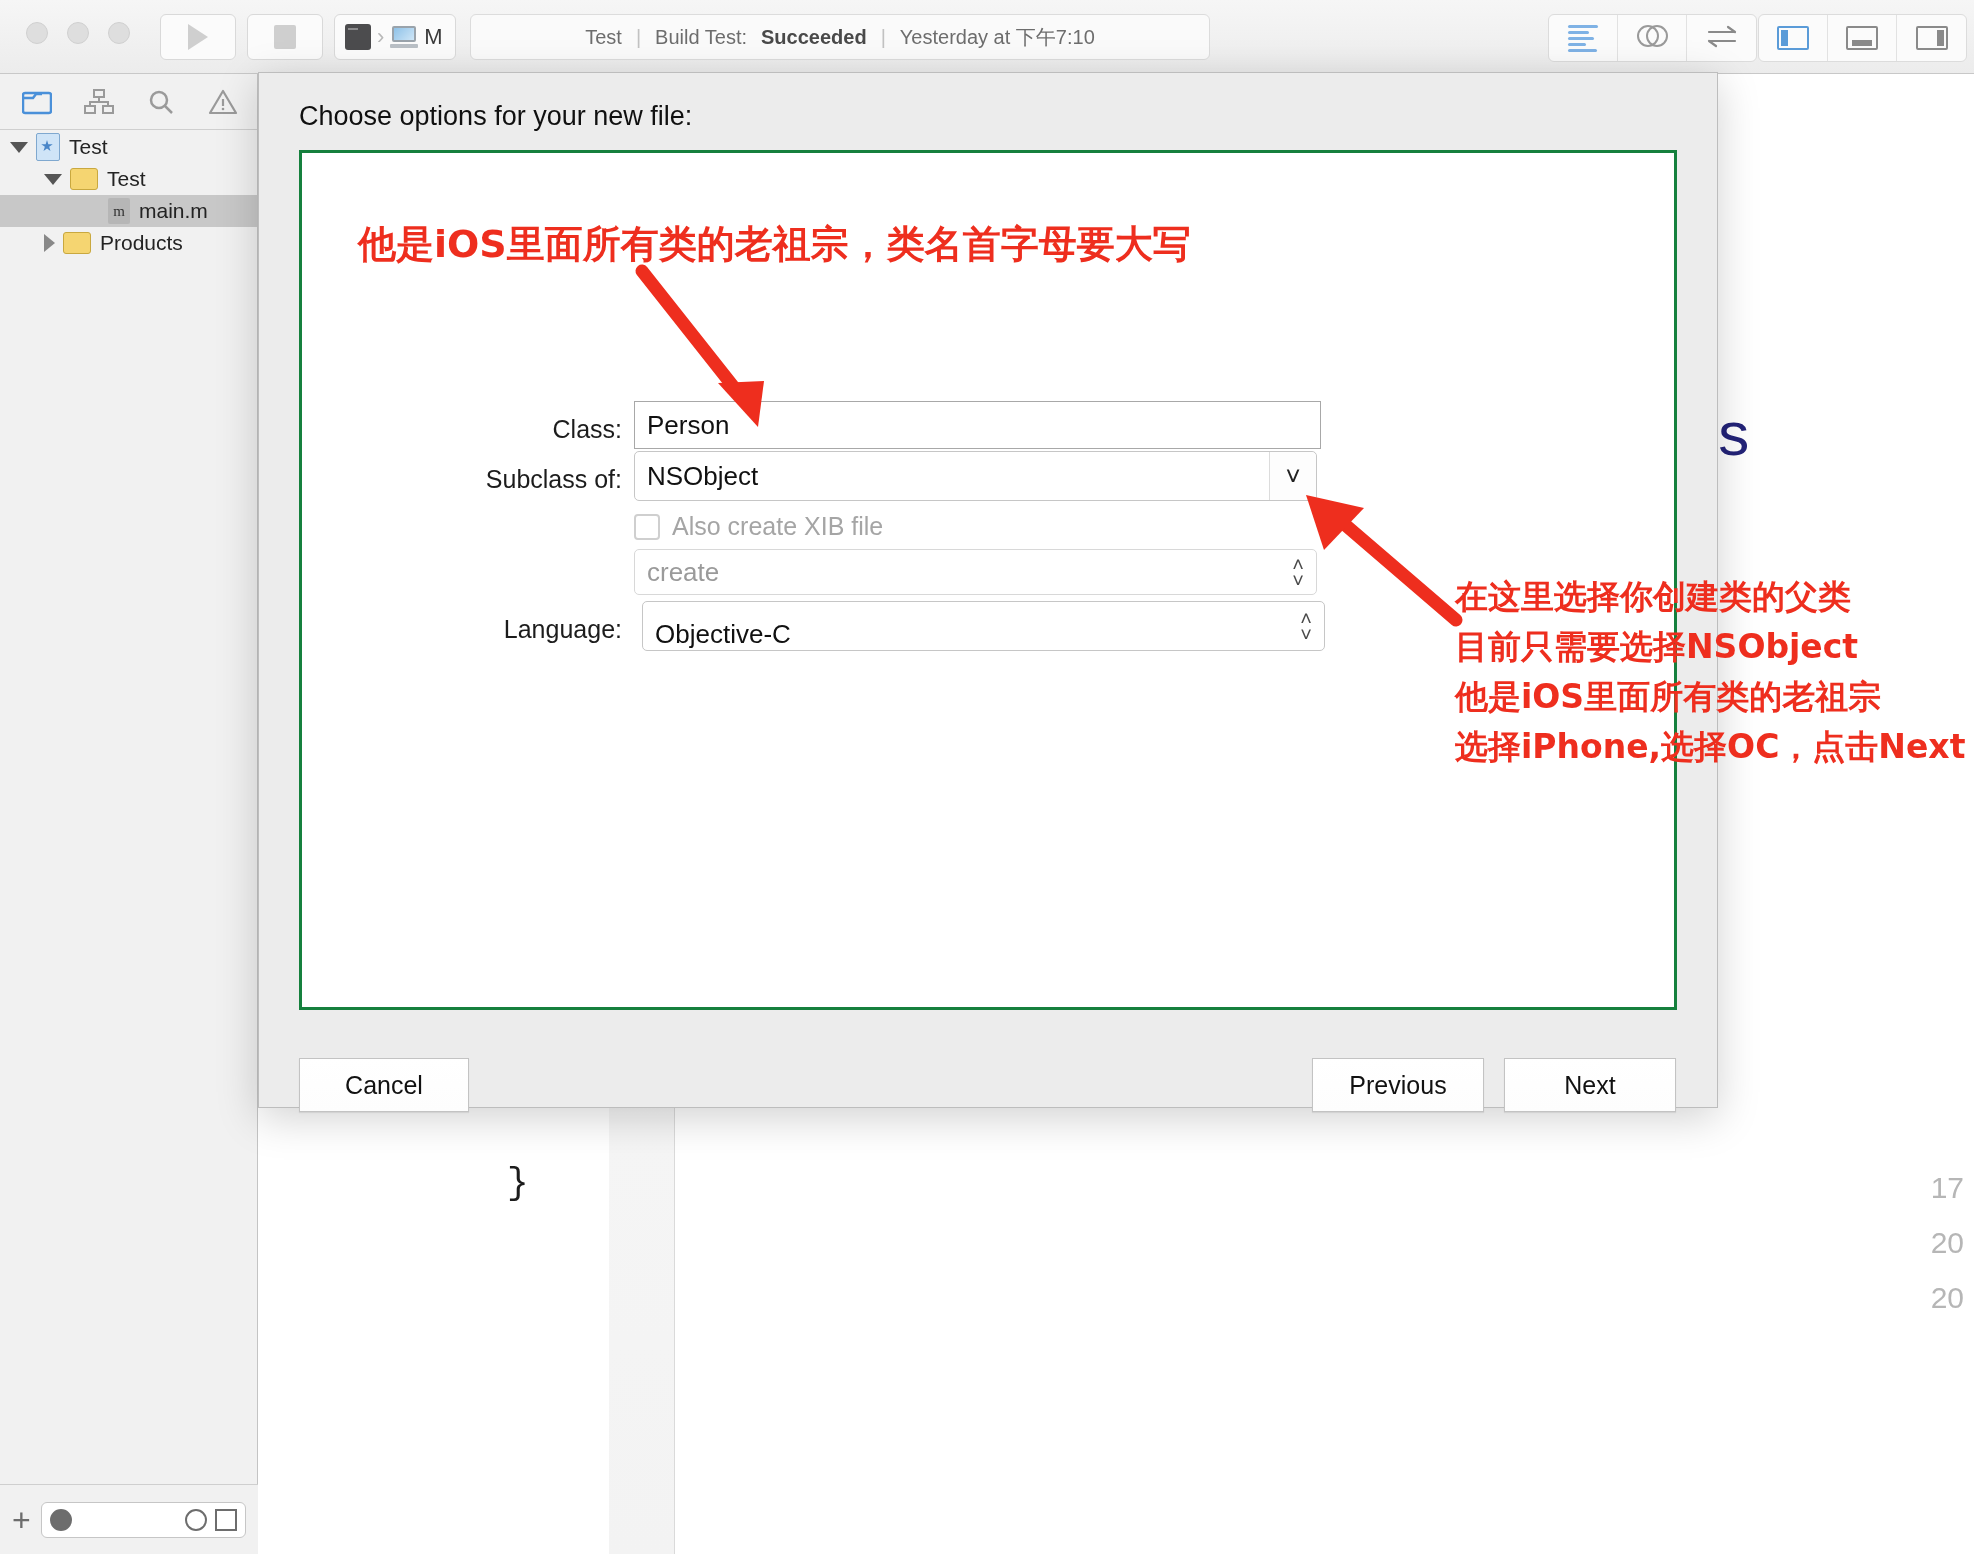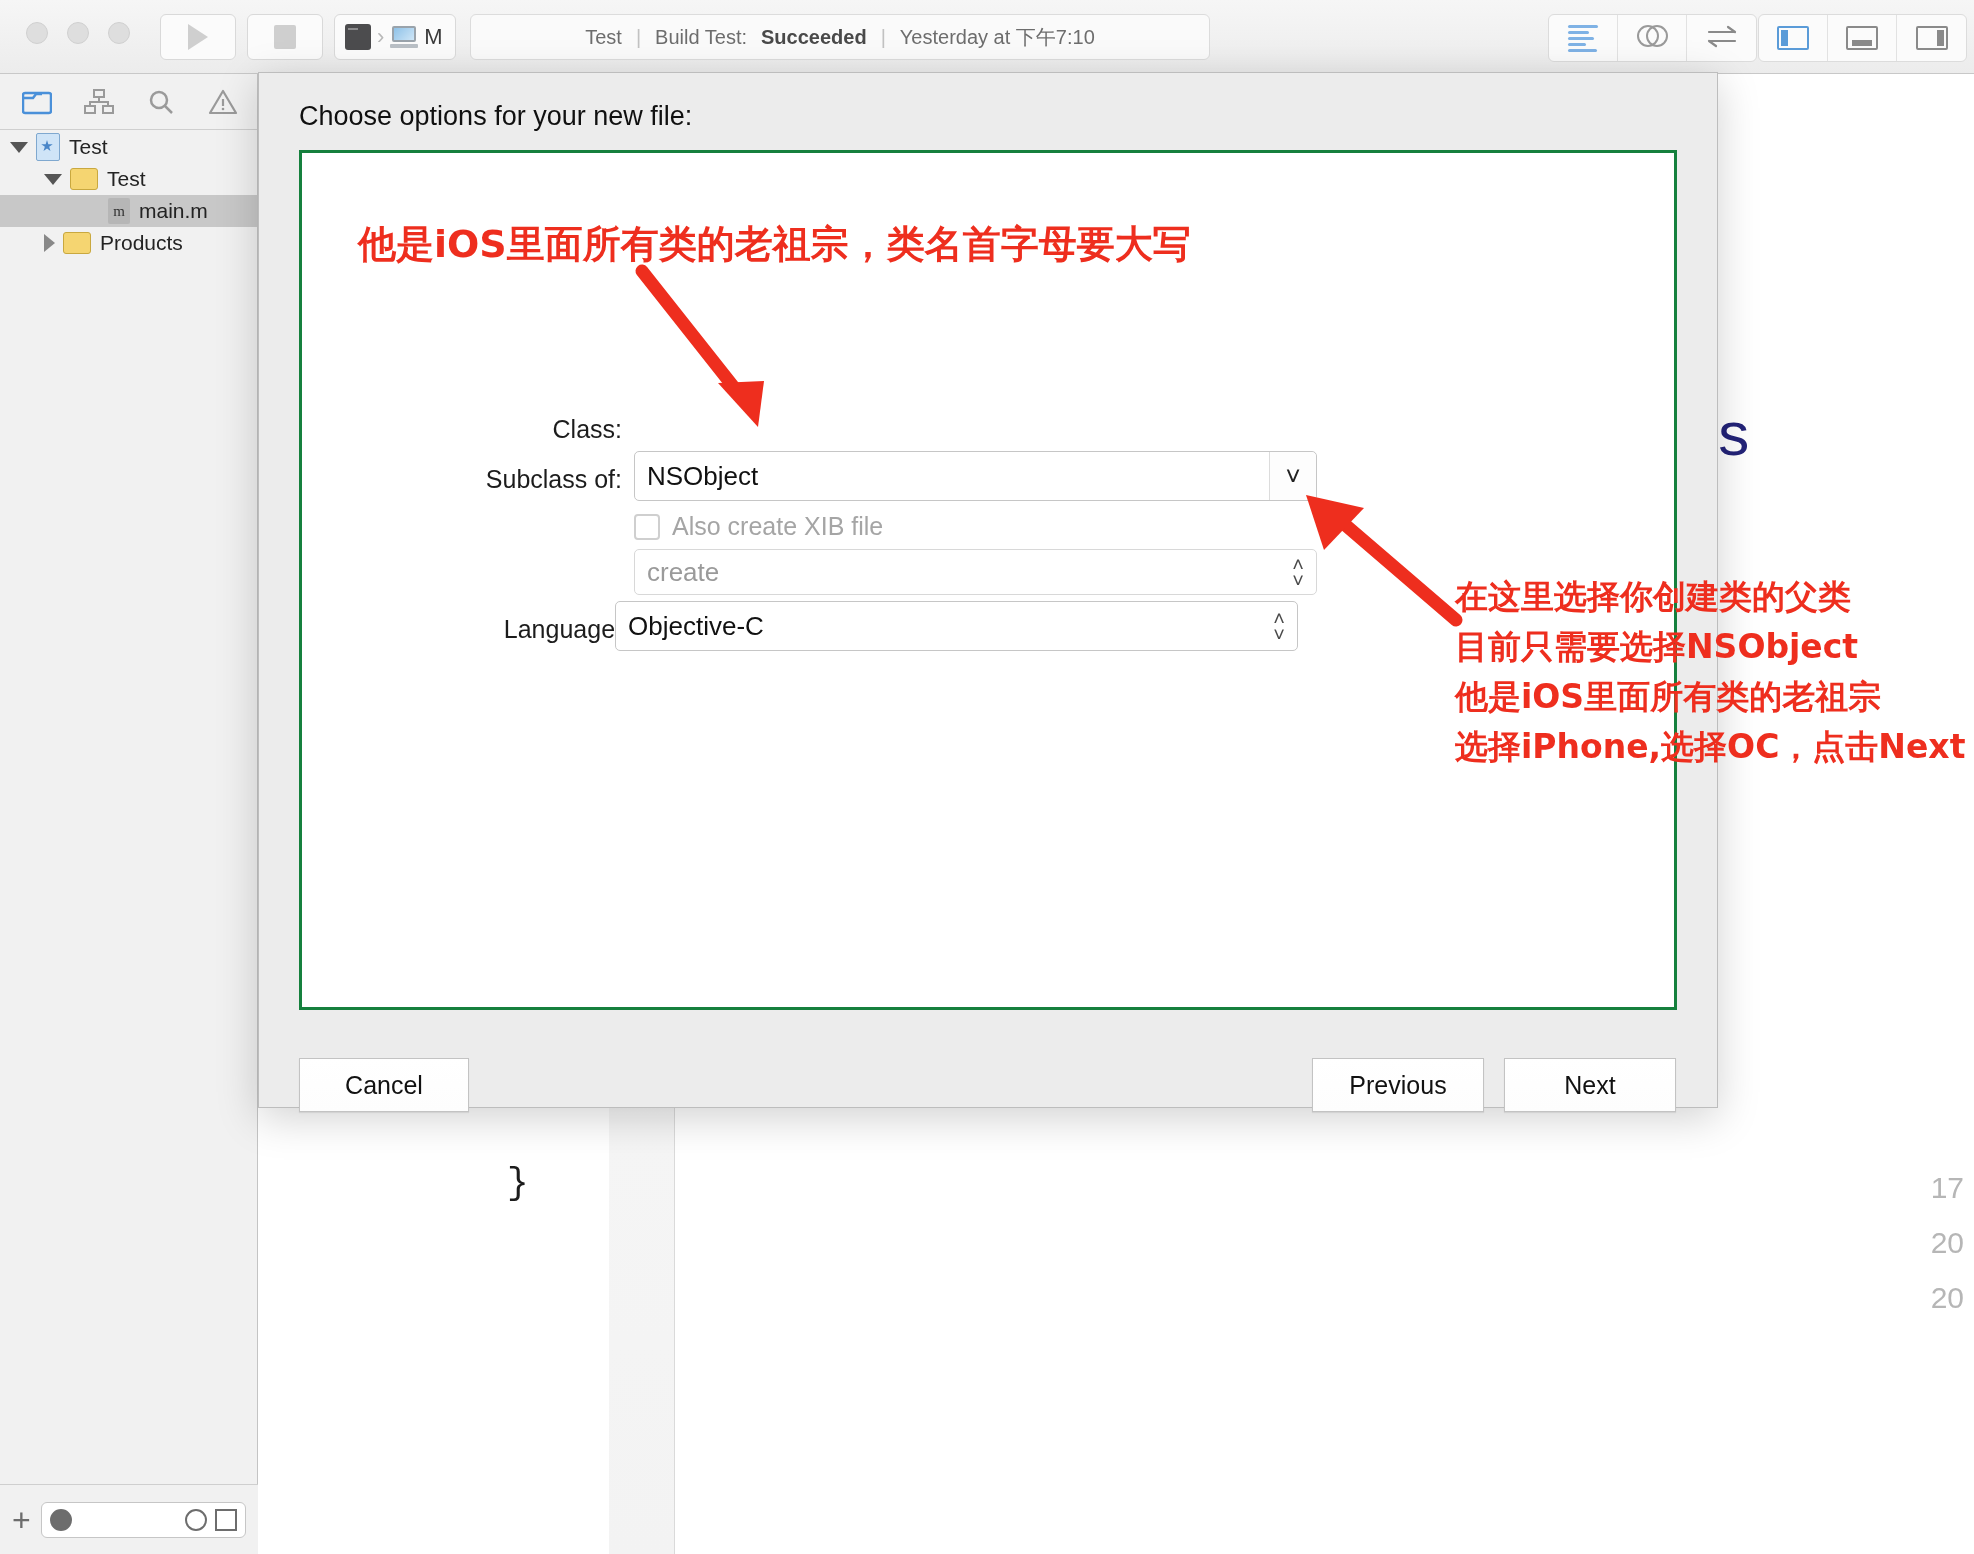--- a/index.html
+++ b/index.html
@@ -461,20 +461,21 @@
       <span class="pane-glyph right-on"></span>
     </div>
   </div>
 </div>
 
 <div id="modal-sheet">
   <div id="sheet-title">Choose options for your new file:</div>
   <div id="sheet-panel">
 
     <div class="form-label" style="left:200px; top:262px; width:120px;">Class:</div>
+    <div class="text-input" style="left:332px; top:248px; width:687px; height:48px;">Person</div>
 
     <div class="form-label" style="left:146px; top:312px; width:174px;">Subclass of:</div>
     <div class="combo" style="left:332px; top:298px; width:683px; height:50px;">
       <span>NSObject</span>
       <span class="chev-box">˅</span>
     </div>
 
     <div class="checkbox-row" style="left:332px; top:335px; margin-top:24px;">
       <span class="checkbox-box"></span>
       <span>Also create XIB file</span>
@@ -482,21 +483,21 @@
 
     <div class="combo disabled" style="left:332px; top:396px; width:683px; height:46px;">
       <span>create</span>
       <span class="stepper">
         <span>˄</span>
           <span>˅</span>
       </span>
     </div>
 
     <div class="form-label" style="left:122px; top:462px; width:198px;">Language:</div>
-    <div class="combo" style="left:313px; top:448px; width:683px; height:50px;">
+    <div class="combo" style="left:340px; top:448px; width:683px; height:50px;align-items:flex-end;">
       <span>Objective-C</span>
       <span class="stepper">
         <span>˄</span>
           <span>˅</span>
       </span>
     </div>
   </div>
 
   <div class="sheet-btn" id="cancel-button">Cancel</div>
   <div class="sheet-btn" id="previous-button">Previous</div>

